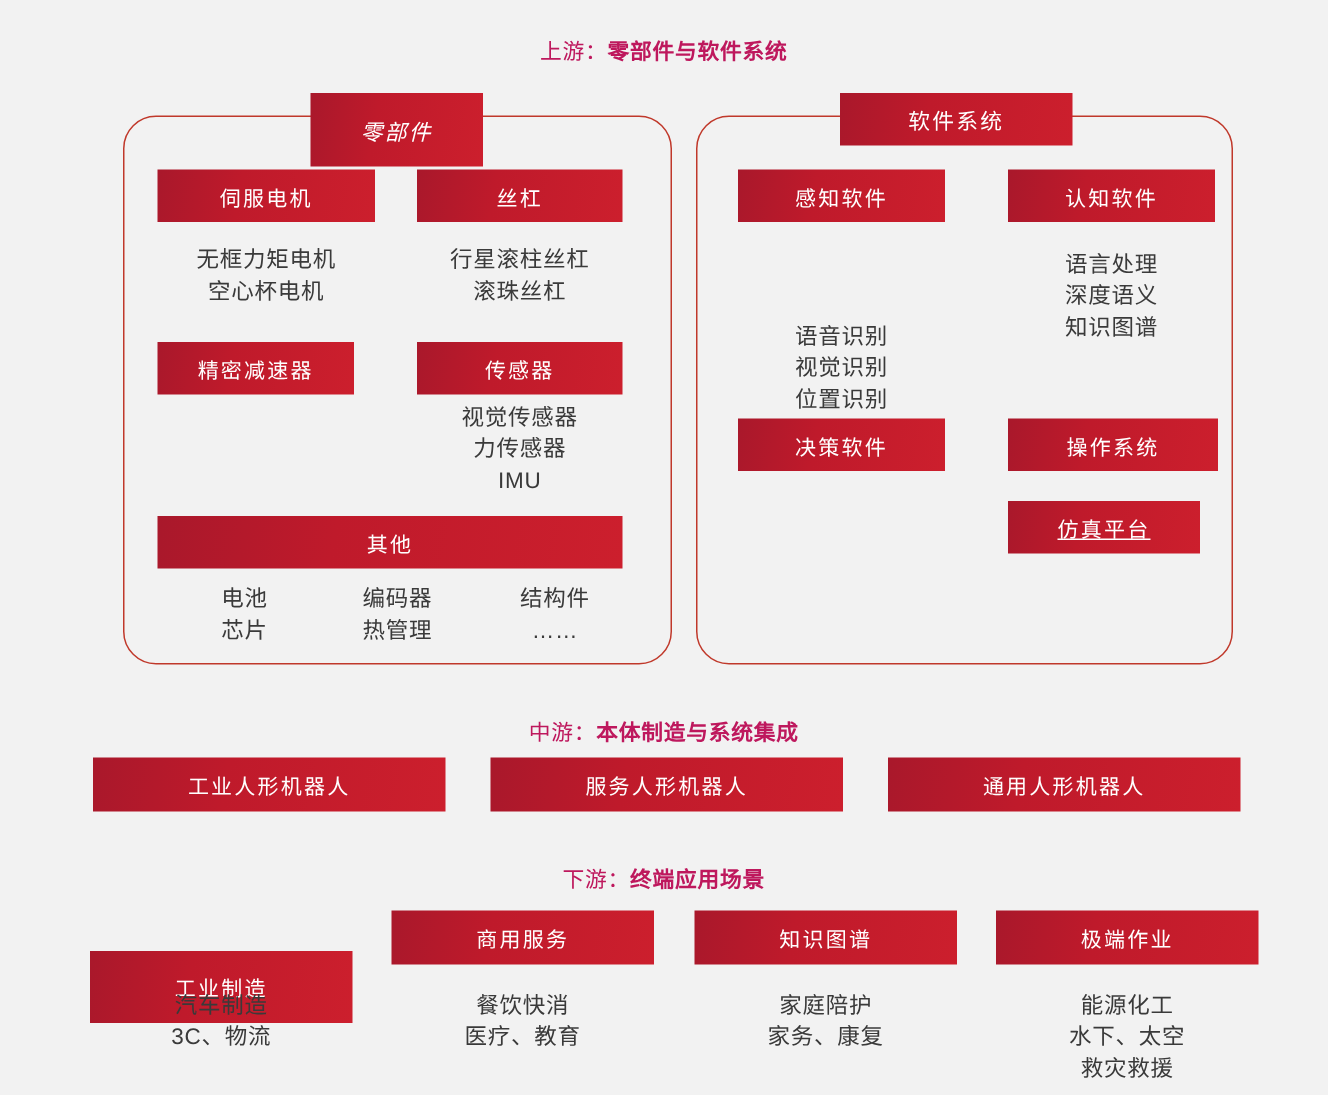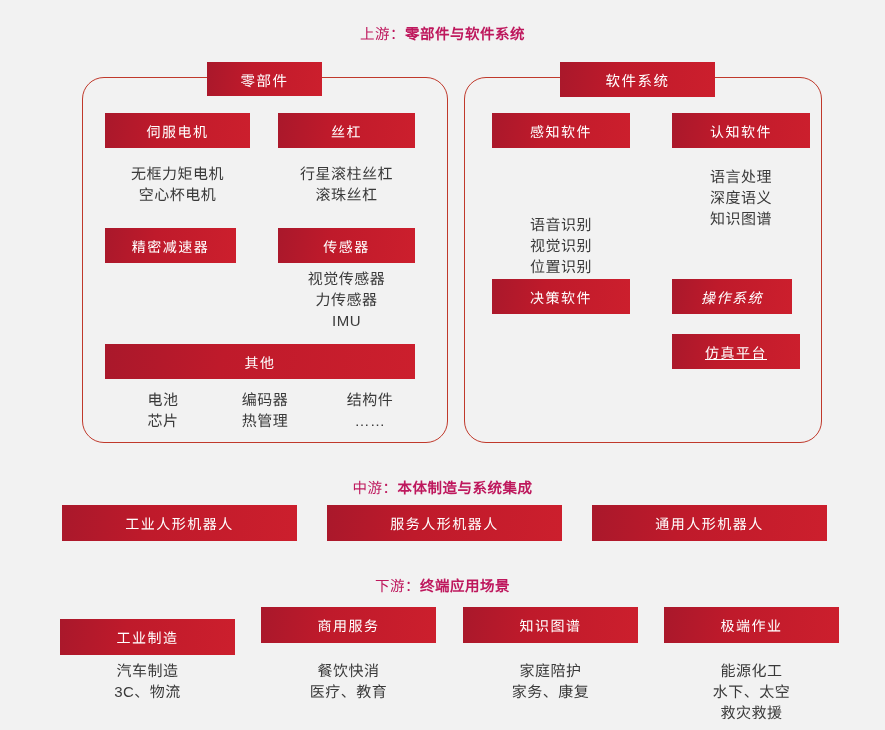--- a/index.html
+++ b/index.html
@@ -70,21 +70,21 @@
     position: absolute;
     text-align: center;
     font-size: 15px;
     line-height: 21px;
     color: #3a3a3a;
     white-space: pre-line;
     letter-spacing: 0.5px;
   }
 
   
-  #tab-parts      { left: 207px; top: 62px;  width: 115px; height: 34px; }
+  #tab-parts      { left: 207px; top: 62px;  width: 115px; height: 49px; font-style: italic; }
   #box-servo      { left: 105px; top: 113px; width: 145px; height: 35px; }
   #txt-servo      { left: 105px; top: 163px; width: 145px; }
   #box-screw      { left: 278px; top: 113px; width: 137px; height: 35px; }
   #txt-screw      { left: 278px; top: 163px; width: 137px; }
   #box-reducer    { left: 105px; top: 228px; width: 131px; height: 35px; }
   #txt-reducer    { left: 100px; top: 268px; width: 141px; }
   #box-sensor     { left: 278px; top: 228px; width: 137px; height: 35px; }
   #txt-sensor     { left: 278px; top: 268px; width: 137px; }
   #box-other      { left: 105px; top: 344px; width: 310px; height: 35px; }
   #txt-other-1    { left: 113px; top: 389px; width: 100px; }
@@ -92,32 +92,32 @@
   #txt-other-3    { left: 320px; top: 389px; width: 100px; }
 
   
   #tab-software   { left: 560px; top: 62px;  width: 155px; height: 35px; }
   #box-percep     { left: 492px; top: 113px; width: 138px; height: 35px; }
   #txt-percep     { left: 492px; top: 166px; width: 138px; margin-top: 48px; }
   #box-cognit     { left: 672px; top: 113px; width: 138px; height: 35px; }
   #txt-cognit     { left: 672px; top: 166px; width: 138px; }
   #box-decision   { left: 492px; top: 279px; width: 138px; height: 35px; }
   #txt-decision   { left: 492px; top: 334px; width: 138px; }
-  #box-os         { left: 672px; top: 279px; width: 120px; height: 35px; font-style: italic; }
+  #box-os         { left: 672px; top: 279px; width: 140px; height: 35px; }
   #box-sim        { left: 672px; top: 334px; width: 128px; height: 35px; text-decoration: underline; }
 
   
   #label-mid      { top: 476px; }
   #box-mid-1      { left: 62px;  top: 505px; width: 235px; height: 36px; }
   #box-mid-2      { left: 327px; top: 505px; width: 235px; height: 36px; }
   #box-mid-3      { left: 592px; top: 505px; width: 235px; height: 36px; }
 
   
   #label-down     { top: 574px; }
-  #box-down-1     { left: 60px;  top: 619px; width: 175px; height: 36px; }
+  #box-down-1     { left: 60px;  top: 634px; width: 175px; height: 48px; }
   #txt-down-1     { left: 60px;  top: 660px; width: 175px; }
   #box-down-2     { left: 261px; top: 607px; width: 175px; height: 36px; }
   #txt-down-2     { left: 261px; top: 660px; width: 175px; }
   #box-down-3     { left: 463px; top: 607px; width: 175px; height: 36px; }
   #txt-down-3     { left: 463px; top: 660px; width: 175px; }
   #box-down-4     { left: 664px; top: 607px; width: 175px; height: 36px; }
   #txt-down-4     { left: 664px; top: 660px; width: 175px; }
 
   #label-up       { top: 22px; }
 </style>

